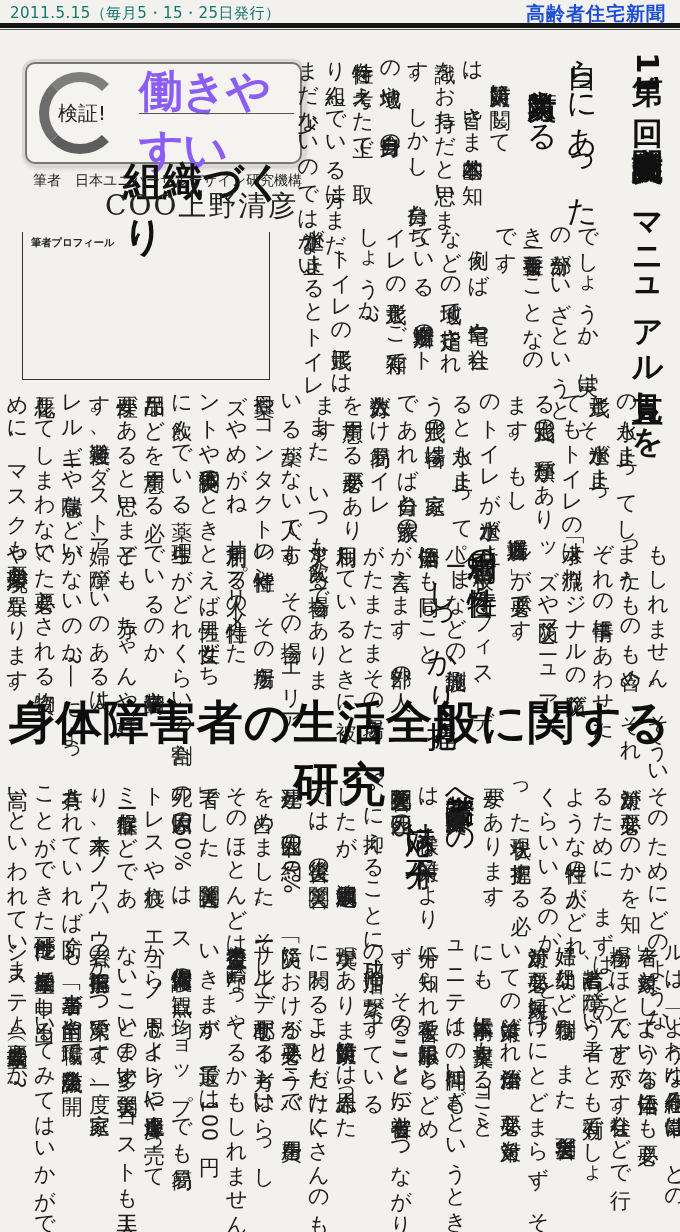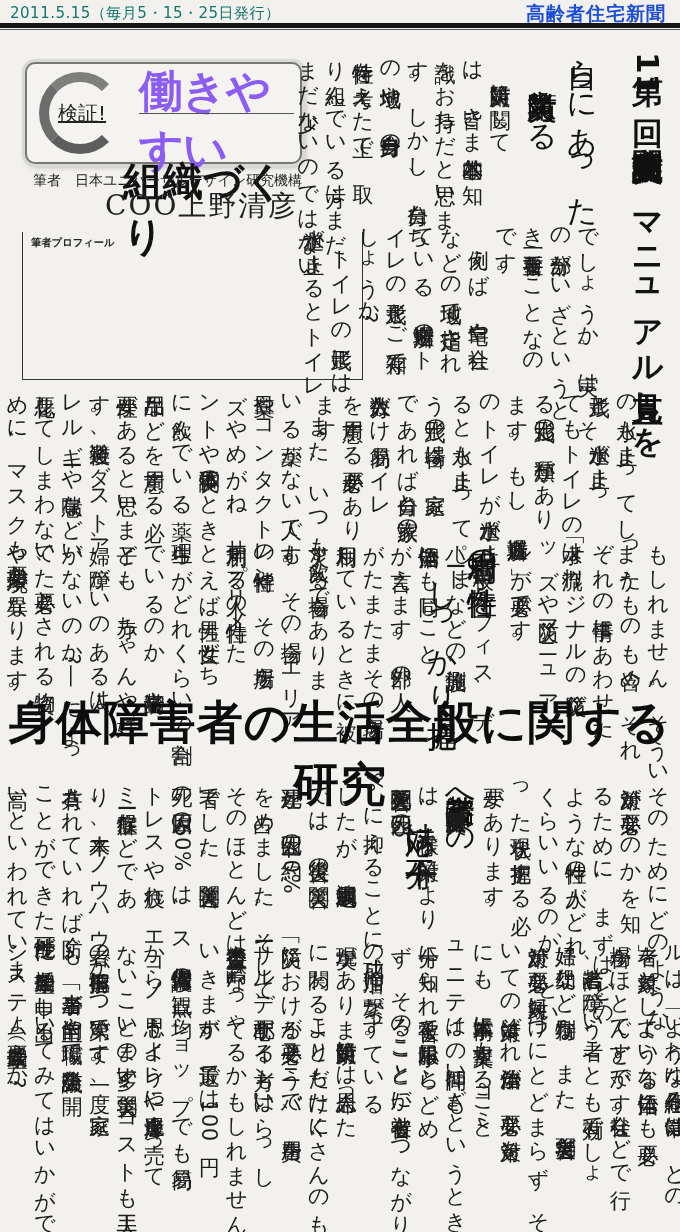--- a/index.html
+++ b/index.html
@@ -21,30 +21,30 @@
     left:25px; top:62px; width:273px; height:98px;
     border:2px solid #777; border-radius:10px;
     background:#f4f3f0;
     box-shadow:0 0 0 3px #d9d8d4, 2px 2px 6px rgba(0,0,0,0.35);
   }
   .logo-ring {
     left:12px; top:8px; width:82px; height:82px; border-radius:50%;
     border:10px solid #555; border-right-color:transparent; border-top-color:#6a6a6a; border-bottom-color:#444;
     box-sizing:border-box; opacity:0.85;
   }
-  .logo-kensho { left:31px; top:36px; font-family:"DejaVu Sans","Liberation Sans",sans-serif; font-size:20px; color:#222;text-decoration:underline; }
+  .logo-kensho { left:31px; top:36px; font-family:"DejaVu Sans","Liberation Sans",sans-serif; font-size:20px; color:#222; }
   .logo-l1 { left:112px; top:-2px; font-size:44px; font-weight:bold; letter-spacing:-1px; color:#8b5cf6; }
   .logo-l2 { left:96px; top:50px; font-size:40px; font-weight:bold; color:#111; font-family:"DejaVu Sans","Liberation Sans",sans-serif;margin-top:40px; }
   .logo-div { left:112px; top:49px; width:155px; height:1px; background:#555; }
 
   .author-line { left:33px; top:172px; font-size:14px; color:#222; white-space:nowrap; }
   .author-name { left:105px; top:187px; font-size:28px; color:#222; letter-spacing:2px; white-space:nowrap; }
 
   .profile-box {
-    left:22px; top:232px; width:341px; height:148px;
+    left:22px; top:232px; width:248px; height:148px;
     border:1px solid #333; border-top:none; box-sizing:border-box; padding:4px 8px;
     font-family:"DejaVu Sans","Liberation Sans",sans-serif; font-size:10.3px; line-height:13.9px; font-weight:bold; color:#222;
   }
   .profile-title { display:block; }
 
   
   .v {
     writing-mode:vertical-rl; -webkit-writing-mode:vertical-rl;
     font-family:"DejaVu Sans","Liberation Sans",sans-serif;
     font-size:21.2px; line-height:27.4px; letter-spacing:0.5px;

